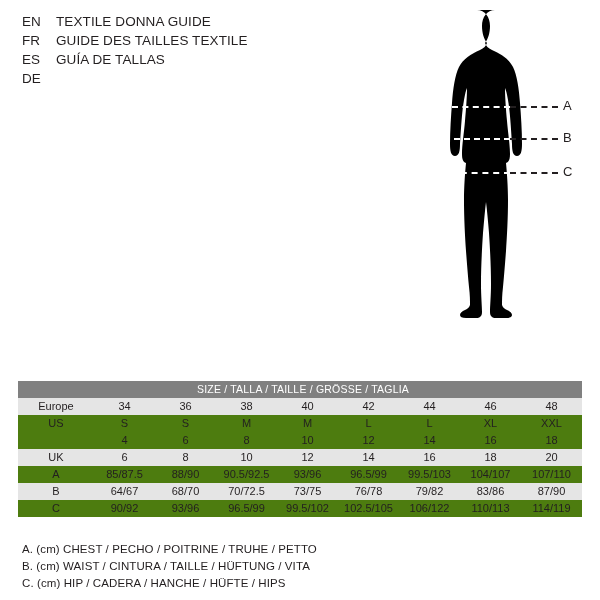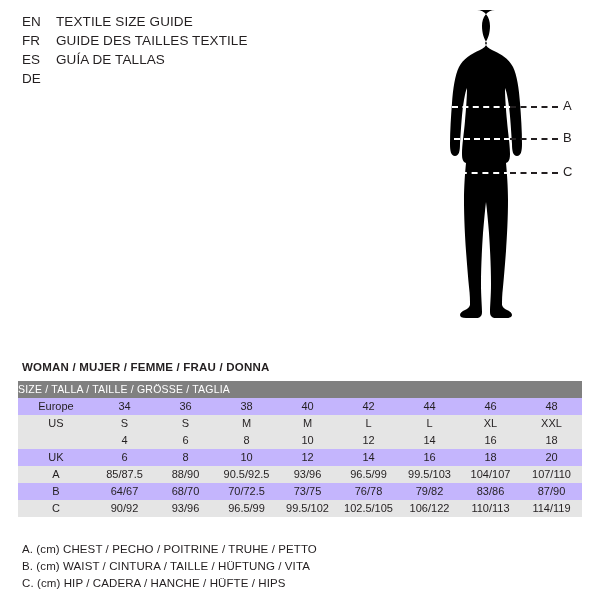--- a/index.html
+++ b/index.html
@@ -105,27 +105,28 @@
   .hdr-row td {
     background: #808080;
     color: #ffffff;
     font-size: 10.5px;
     font-weight: bold;
     letter-spacing: 0.2px;
     height: 16px;
     line-height: 16px;
   }
   .hdr-row td.lbl {
-    text-align: left;
+    text-align: center;
+    padding-left: 6px;
   }
   tr.shade td {
-    background: #c4b5fd;
+    background: #e5e5e5;
   }
   tr.plain td {
-    background: #e5e5e5;
+    background: #4d7c0f;
   }
   td.lbl {
     text-align: left;
     padding-left: 6px;
     width: 76px;
   }
   td.cell {
     width: 61px;
   }
   
@@ -144,21 +145,21 @@
   }
 </style>
 </head>
 <body>
 
 <div class="page">
 
   <div class="langs">
     <div class="lang-row">
       <span class="lang-code">EN</span>
-      <span class="lang-title">TEXTILE SIZE GUIDE</span>
+      <span class="lang-title">TEXTILE DONNA GUIDE</span>
     </div>
     <div class="lang-row">
       <span class="lang-code">FR</span>
       <span class="lang-title">GUIDE DES TAILLES TEXTILE</span>
     </div>
     <div class="lang-row">
       <span class="lang-code">ES</span>
       <span class="lang-title">GUÍA DE TALLAS</span>
     </div>
     <div class="lang-row">
@@ -230,21 +231,20 @@
 
     <div class="measure-line" style="left:59px; top:130px; width:56px;"></div>
     <div class="measure-line outside" style="left:115px; top:130px; width:48px;"></div>
     <div class="ml-label" style="left:168px; top:122px;">B</div>
 
     <div class="measure-line" style="left:55px; top:164px; width:60px;"></div>
     <div class="measure-line outside" style="left:115px; top:164px; width:48px;"></div>
     <div class="ml-label" style="left:168px; top:156px;">C</div>
   </div>
 
-  <div class="woman-title">WOMAN / MUJER / FEMME / FRAU / DONNA</div>
 
   <div class="table-wrap">
     <table class="size-table">
       <tbody>
         <tr class="hdr-row">
           <td class="lbl" colspan="9">SIZE / TALLA / TAILLE / GRÖSSE / TAGLIA</td>
         </tr>
 
         <tr class="shade">
           <td class="lbl">Europe</td>

